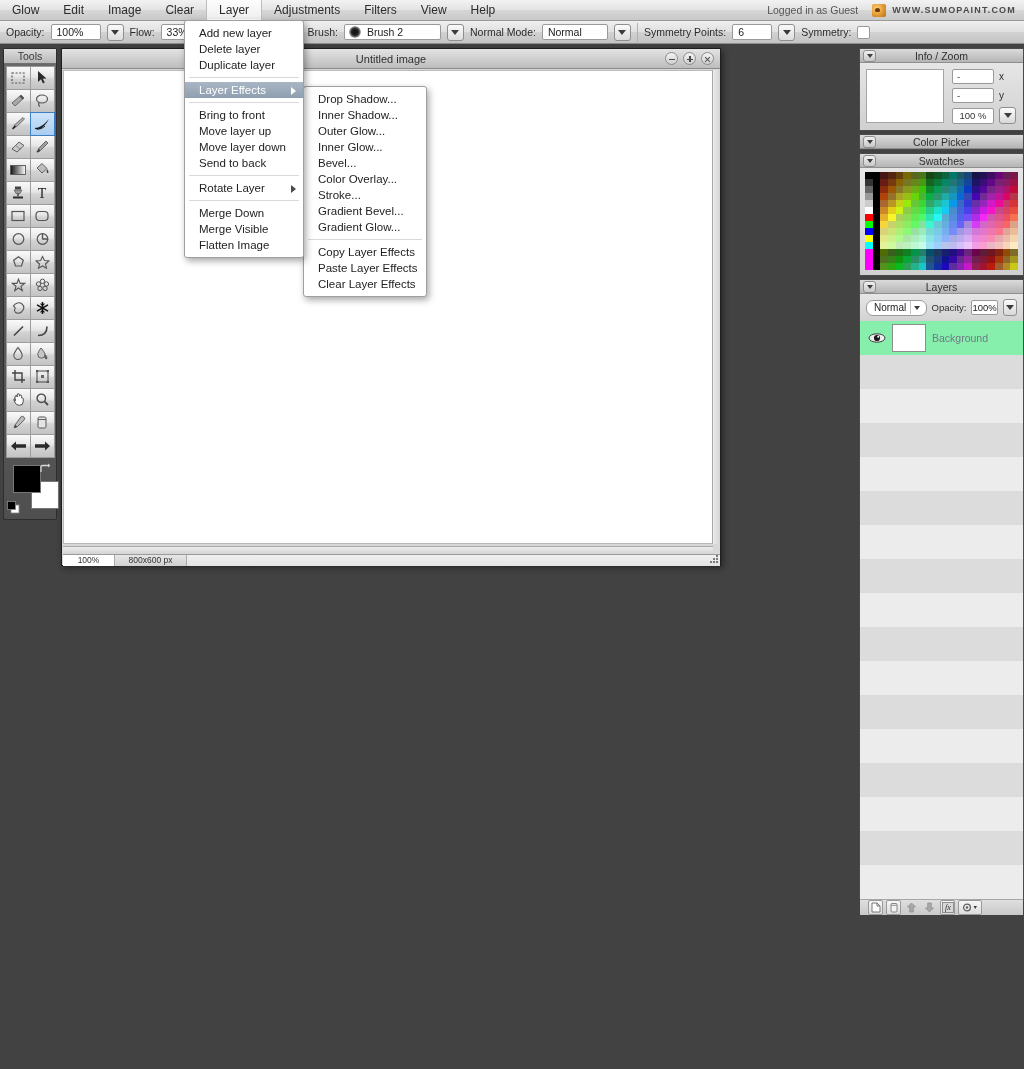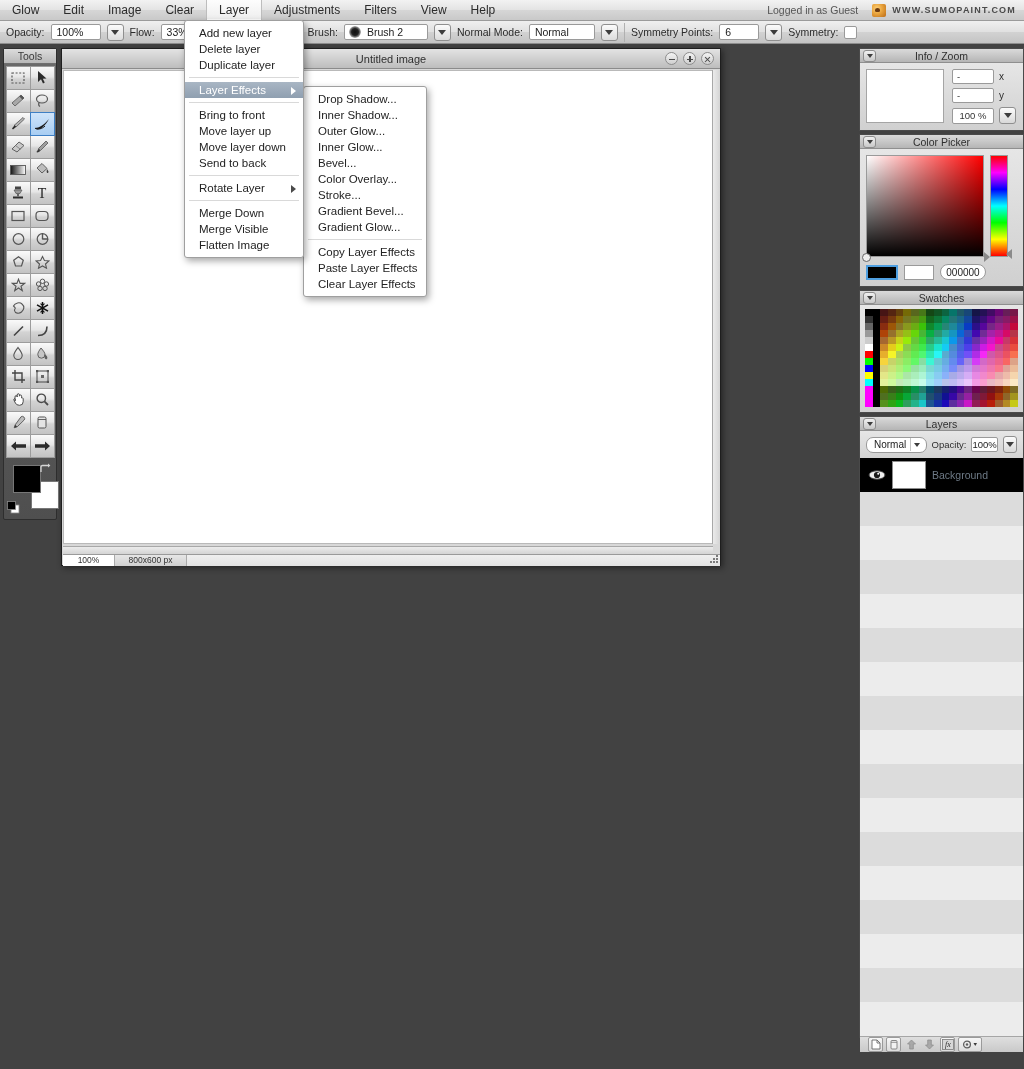--- a/index.html
+++ b/index.html
@@ -49,21 +49,21 @@
     border-bottom: 1px solid #8d8d8d;
     display: flex; align-items: center; padding-left: 6px; gap: 6px;
   }
   .olabel { font-size: 10.5px; color: #2b2b2b; white-space: nowrap; }
   .ofield {
     height: 16px; background: #fff; border: 1px solid #9a9a9a; border-radius: 2px;
     display: flex; align-items: center; padding: 0 5px; font-size: 10.5px; color:#222;
   }
   .ofield.w50 { width: 50px; }
   .ofield.w40 { width: 40px; }
-  .ofield.brush { width: 84px; gap: 6px; padding-left: 4px;}
+  .ofield.brush { width: 97px; gap: 6px; padding-left: 4px;}
   .ofield.blend { width: 66px; }
   .brushdot {
     width: 12px; height: 12px; border-radius: 50%;
     background: radial-gradient(circle at 50% 50%, #111 0%, #222 40%, rgba(40,40,40,0.55) 62%, rgba(90,90,90,0) 80%);
   }
   .dropbtn {
     width: 17px; height: 17px; border: 1px solid #8f8f8f; border-radius: 3px;
     background: linear-gradient(to bottom,#fbfbfb,#dcdcdc);
     display: flex; align-items: center; justify-content: center;
   }
@@ -235,21 +235,21 @@
   .ly-ctrl { display:flex; align-items:center; gap:5px; padding: 5px 6px;
     background: linear-gradient(to bottom,#e6e6e6,#d2d2d2); }
   .blendsel { width: 72px; height: 16px; background:#fff; border:1px solid #9a9a9a; border-radius:7px;
     display:flex; align-items:center; justify-content:space-between; padding:0 2px 0 7px; font-size:10px; color:#222;}
   .blendsel .cbtn { width:14px;height:13px;border-left:1px solid #c4c4c4; display:flex;align-items:center;justify-content:center;}
   .oplabel { font-size: 9.5px; color:#2e2e2e; }
   .opfield { width: 32px; height: 15px; background:#fff; border:1px solid #9a9a9a; border-radius:2px;
     font-size:9.5px; color:#222; display:flex;align-items:center;justify-content:center; }
   .layerlist { background:#ebebeb; }
   .layerrow { height: 34px; display:flex; align-items:center; gap:6px; padding-left:8px; }
-  .layerrow.sel { background: #000000; }
+  .layerrow.sel { background: #86efac; }
   .layerrow.alt0 { background:#dcdcdc; }
   .layerrow.alt1 { background:#ececec; }
   .eye { width: 18px; height: 13px; }
   .thumb { width: 34px; height: 28px; background:#fff; border:1px solid #8d8d8d; }
   .layername { font-size: 10.5px; color: #6e7a86; }
   .ly-foot { height: 22px; display:flex; align-items:center; gap:3px; padding-left: 8px;
     background: linear-gradient(to bottom,#dfdfdf,#c9c9c9); border-top:1px solid #a6a6a6; }
   .lyb { width: 15px; height: 15px; border:1px solid #9a9a9a; border-radius:2px;
     background: linear-gradient(to bottom,#f7f7f7,#dcdcdc); display:flex;align-items:center;justify-content:center; }
   .lyb.wide { width: 24px; }
@@ -677,42 +677,20 @@
         </div>
       </div>
     </div>
 
     <div class="rpanel">
       <div class="rphead">
         <div class="collapse">
             <span class="caret" style="border-top-width:4px;border-left-width:3.5px;border-right-width:3.5px"></span>
           </div>
         <span>Color Picker</span>
-      </div>
-      <div class="cpbody">
-        <div class="cprow">
-          <div class="sqwrap">
-            <div class="satval">
-              <div class="base"></div>
-              <div class="white"></div>
-              <div class="black"></div>
-            </div>
-            <div class="sv-marker"></div>
-            <div class="sv-arrow"></div>
-          </div>
-          <div class="huewrap">
-            <div class="huebar"></div>
-            <div class="huearrow"></div>
-          </div>
-        </div>
-        <div class="cpbottom">
-          <div class="fgchip"></div>
-          <div class="bgchip"></div>
-          <div class="hexfield">000000</div>
-        </div>
       </div>
     </div>
 
     <div class="rpanel">
       <div class="rphead">
         <div class="collapse">
             <span class="caret" style="border-top-width:4px;border-left-width:3.5px;border-right-width:3.5px"></span>
           </div>
         <span>Swatches</span>
       </div>

